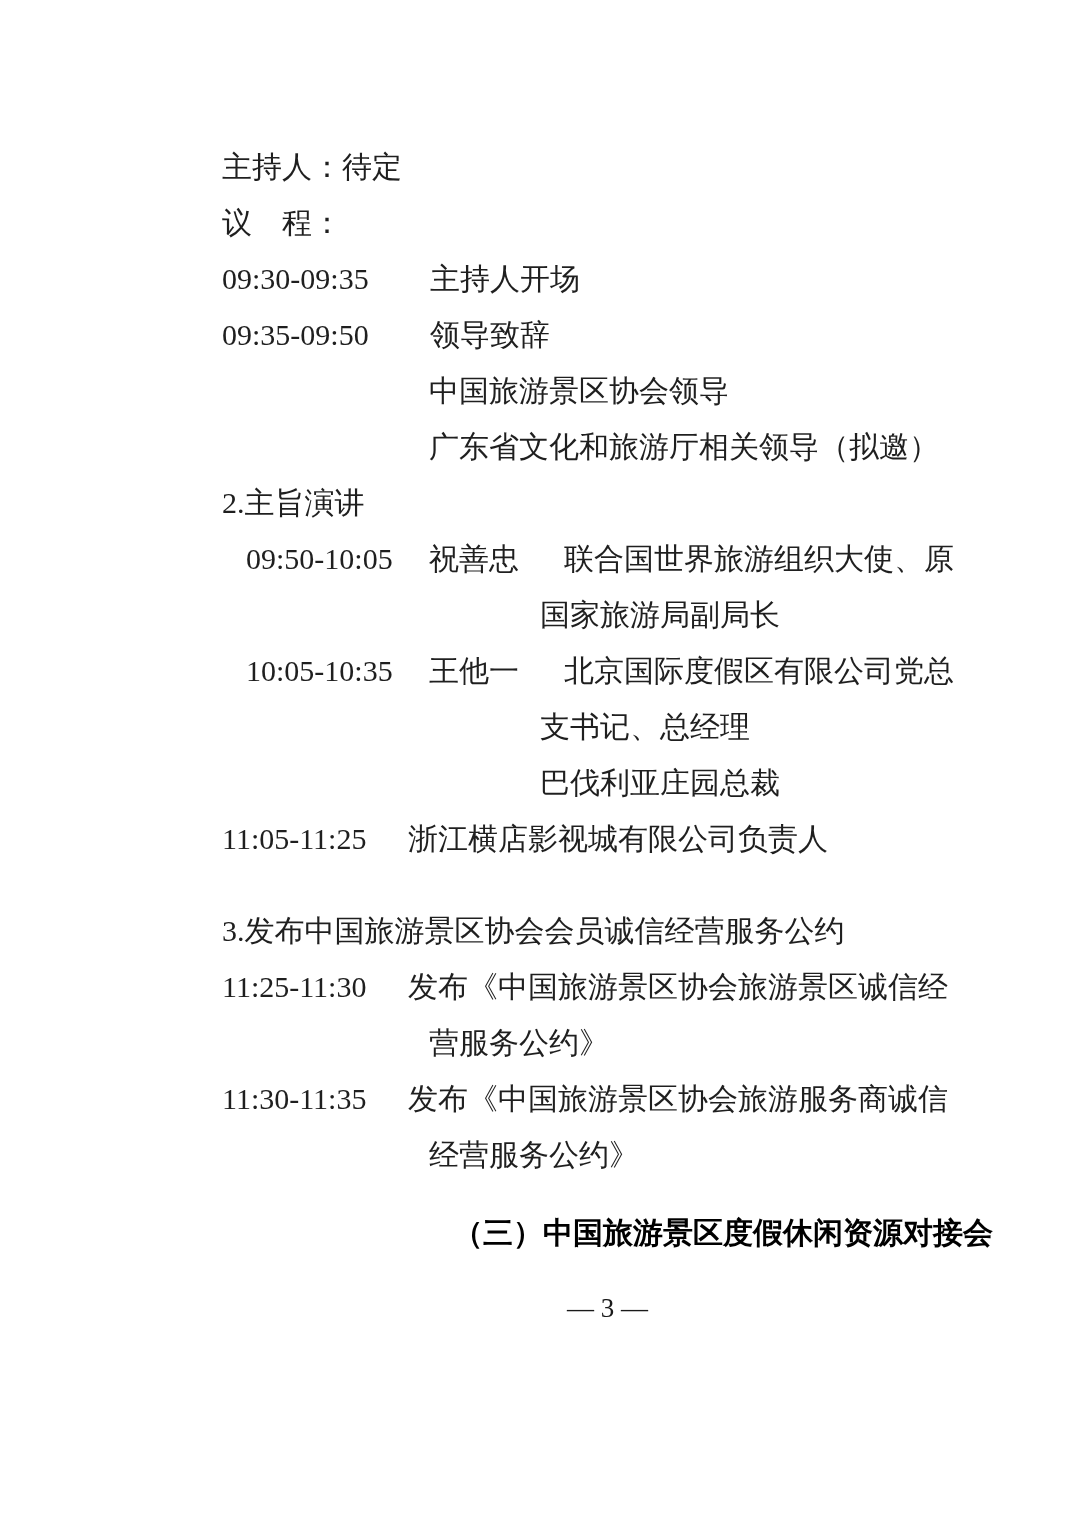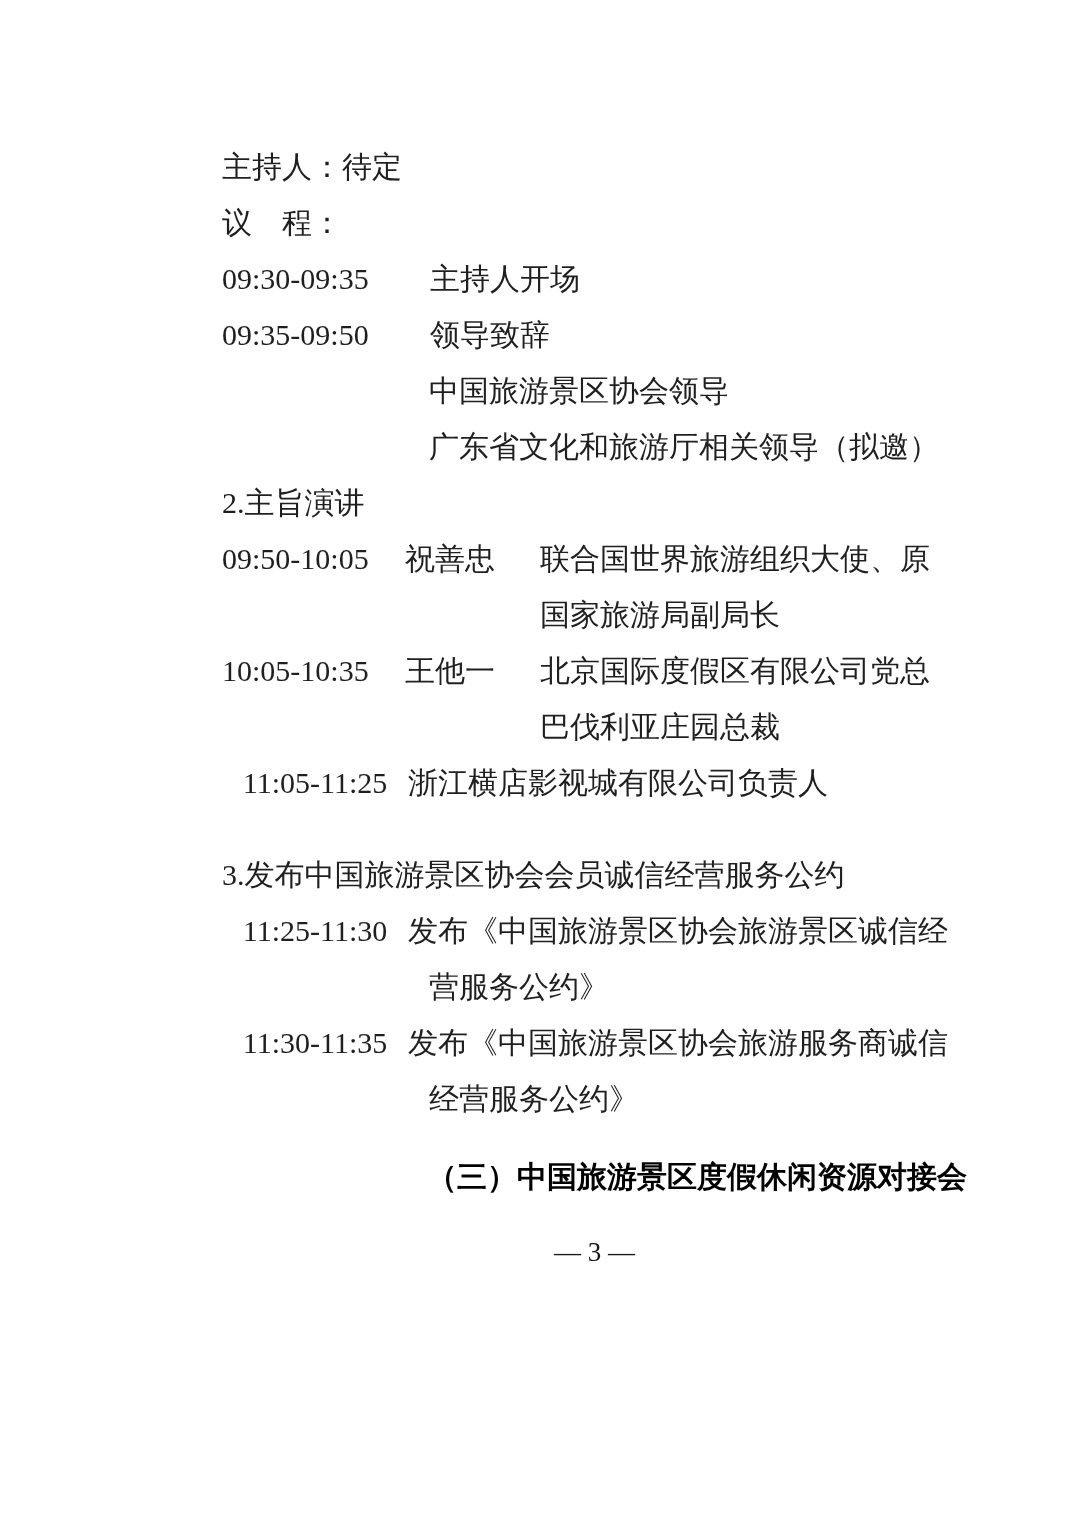--- a/index.html
+++ b/index.html
@@ -11,34 +11,34 @@
     width: 1080px;
     height: 1527px;
     overflow: hidden;
     font-family: "Liberation Serif", "DejaVu Serif", serif;
     color: #1f1f1f;
   }
   .doc {
     box-sizing: border-box;
     width: 1080px;
     height: 1152px;
-    padding: 139px 113px 0 222px;
+    padding: 139px 87px 0 222px;
     font-size: 30px;
     line-height: 56px;
   }
   .line {
     height: 56px;
     white-space: nowrap;
   }
   
   .t-a { display: inline-block; width: 208px; }
   
-  .t-b { display: inline-block; width: 186px; text-align: center; }
+  .t-b { display: inline-block; width: 186px; }
   
-  .t-s { display: inline-block; width: 183px; }
+  .t-s { display: inline-block; width: 183px; margin-left: 24px; }
   
   .name { display: inline-block; width: 135px; }
   
   .cont-a { padding-left: 207px; }
   .cont-b { padding-left: 318px; }
   .gap-lg { margin-top: 36px; }
   .part-heading {
     margin-top: 22px;
     padding-left: 14px;
     font-weight: 700;
@@ -79,20 +79,21 @@
   <div class="line">
     <span class="t-s">09:50-10:05</span><span class="name">祝善忠</span><span>联合国世界旅游组织大使、原</span>
   </div>
 
   <div class="line cont-b">国家旅游局副局长</div>
 
   <div class="line">
     <span class="t-s">10:05-10:35</span><span class="name">王他一</span><span>北京国际度假区有限公司党总</span>
   </div>
 
+  <div class="line cont-b">支书记、总经理</div>
 
 
   <div class="line cont-b">巴伐利亚庄园总裁</div>
 
   <div class="line">
     <span class="t-b">11:05-11:25</span><span>浙江横店影视城有限公司负责人</span>
   </div>
 
   <div class="line gap-lg">3.发布中国旅游景区协会会员诚信经营服务公约</div>
 

